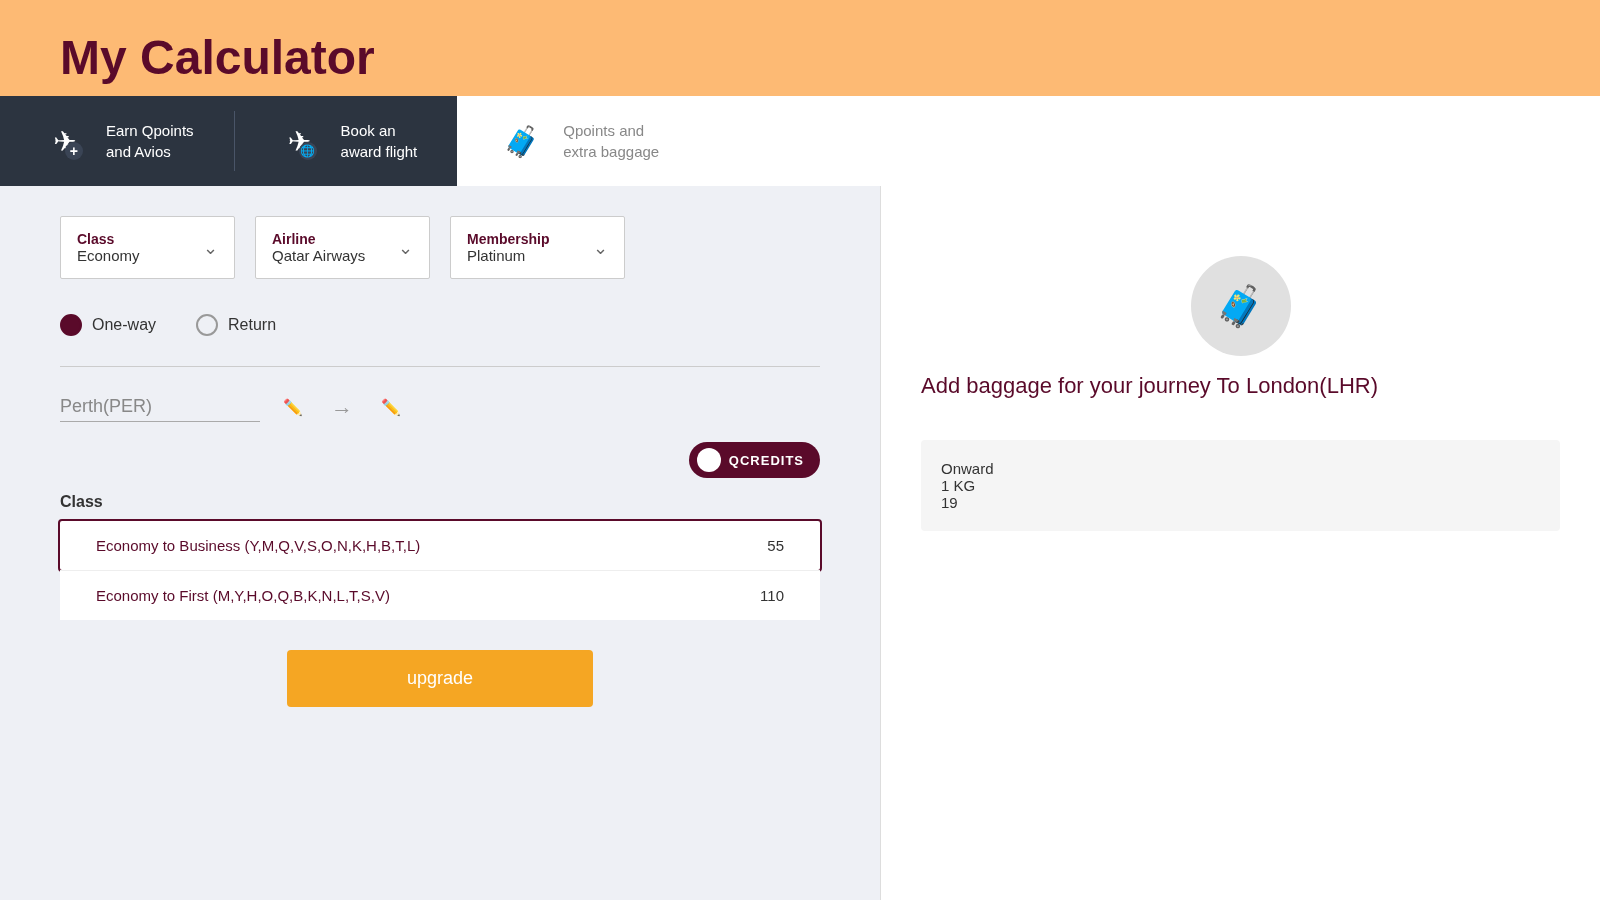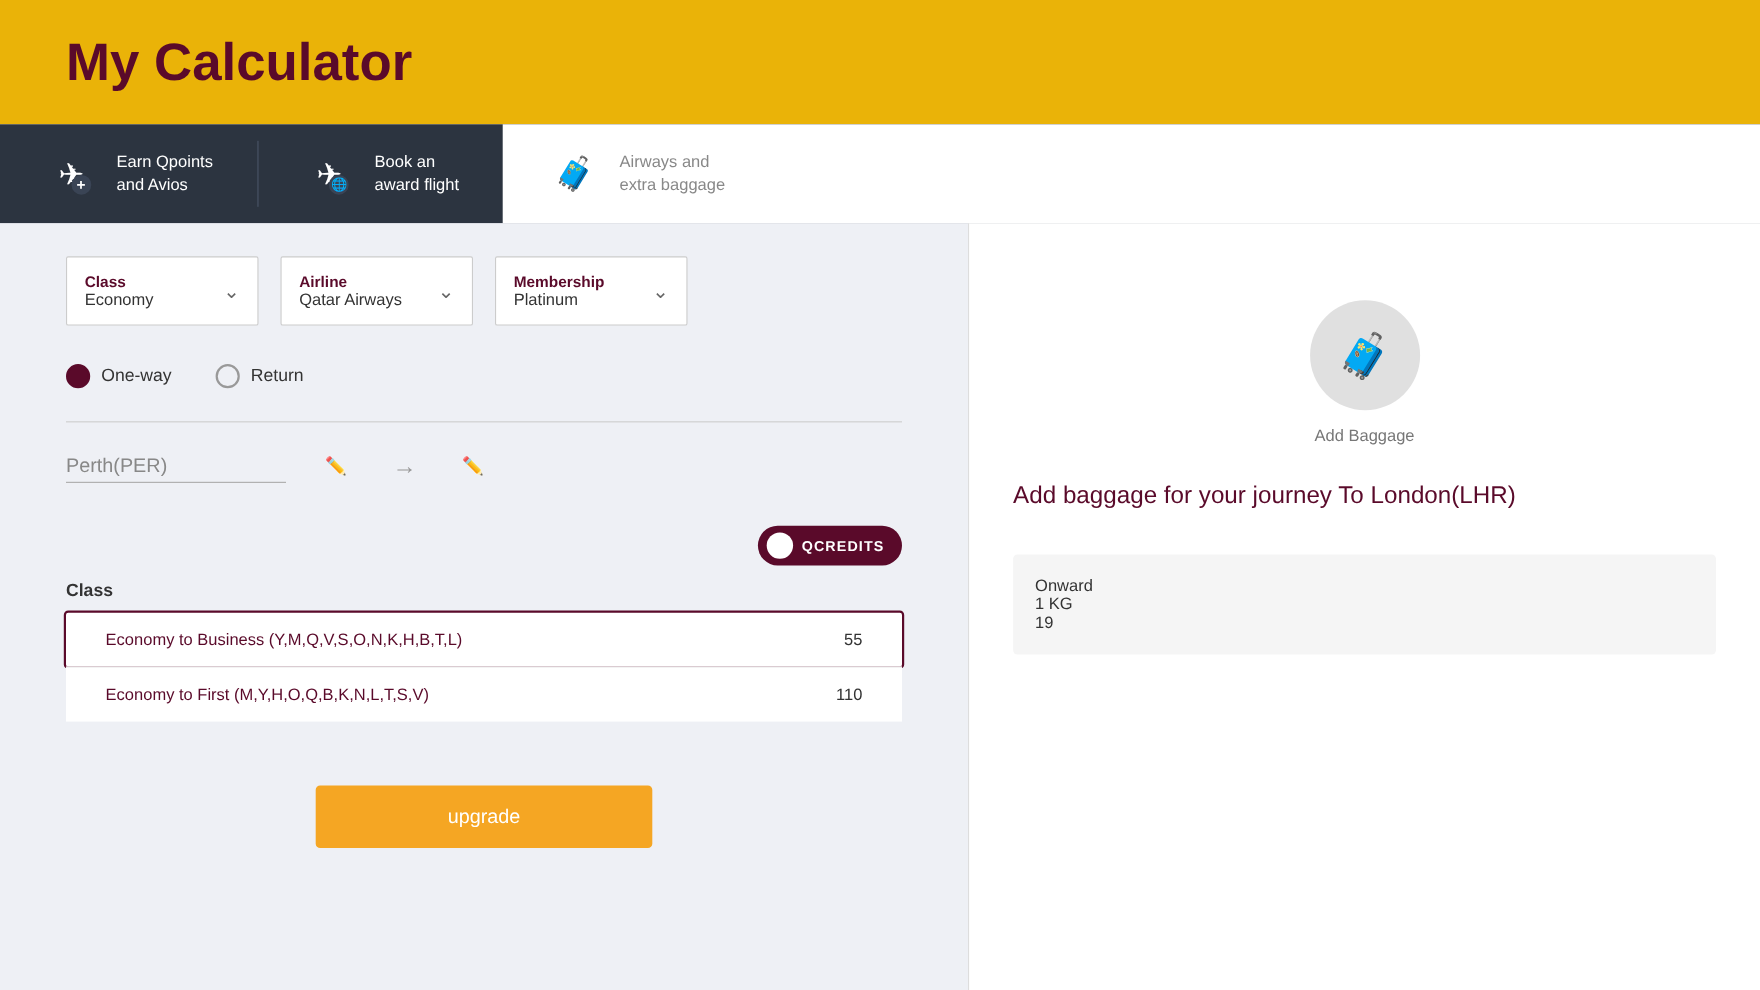--- a/index.html
+++ b/index.html
@@ -6,22 +6,22 @@
     body {
       font-family: Arial, sans-serif;
       background: #eef0f5;
       width: 1600px;
       min-height: 900px;
       overflow-x: hidden;
     }
 
     
     .page-header {
-      background: #eab308;
-      padding: 30px 60px 28px 60px;
+      background: #fdba74;
+      padding: 30px 60px 11px 60px;
     }
     .page-title {
       font-size: 48px;
       font-weight: bold;
       color: #5a0a2a;
     }
 
     
     .nav-bar {
       display: flex;
@@ -147,22 +147,22 @@
     .radio-divider {
       border: none;
       border-top: 1px solid #ccc;
       margin-bottom: 25px;
     }
 
     
     .route-row {
       display: flex;
       align-items: center;
-      gap: 36px;
-      margin-bottom: 39px;
+      gap: 23px;
+      margin-bottom: 20px;
     }
     .route-input-group {
       display: flex;
       flex-direction: column;
       min-width: 200px;
     }
     .route-input {
       font-size: 18px;
       color: #888;
       border: none;
@@ -251,21 +251,20 @@
     }
     .upgrade-btn {
       background: #f5a623;
       color: white;
       font-size: 18px;
       border: none;
       padding: 18px 120px;
       border-radius: 4px;
       cursor: pointer;
       font-weight: 500;
-      margin-top: 28px;
     }
 
     
     .right-panel {
       flex: 1;
       background: white;
       padding: 30px 40px;
       border-left: 1px solid #ddd;
       min-height: 900px;
     }
@@ -366,21 +365,21 @@
       <div>Book an</div>
       <div>award flight</div>
     </div>
   </div>
 
   <div class="nav-item-right">
     <div class="nav-icon">
       <span style="font-size:30px; color:#888;">🧳</span>
     </div>
     <div class="nav-text">
-      <div>Airways and</div>
+      <div>Qpoints and</div>
       <div>extra baggage</div>
     </div>
   </div>
 </div>
 
 <div class="main-content">
 
   <div class="left-panel">
 
     <div class="dropdowns-row">
@@ -460,21 +459,20 @@
 
   </div>
 
   <div class="right-panel">
 
     <div class="baggage-icon-container">
       <div class="baggage-circle">
         🧳
       </div>
     </div>
-    <div class="add-baggage-label">Add Baggage</div>
 
     <div class="baggage-info-text">Add baggage for your journey To London(LHR)</div>
 
     <div class="baggage-table">
       <div class="baggage-table-row">
         <div class="col">Onward</div>
         <div class="col">1 KG</div>
         <div class="col">19</div>
       </div>
     </div>

